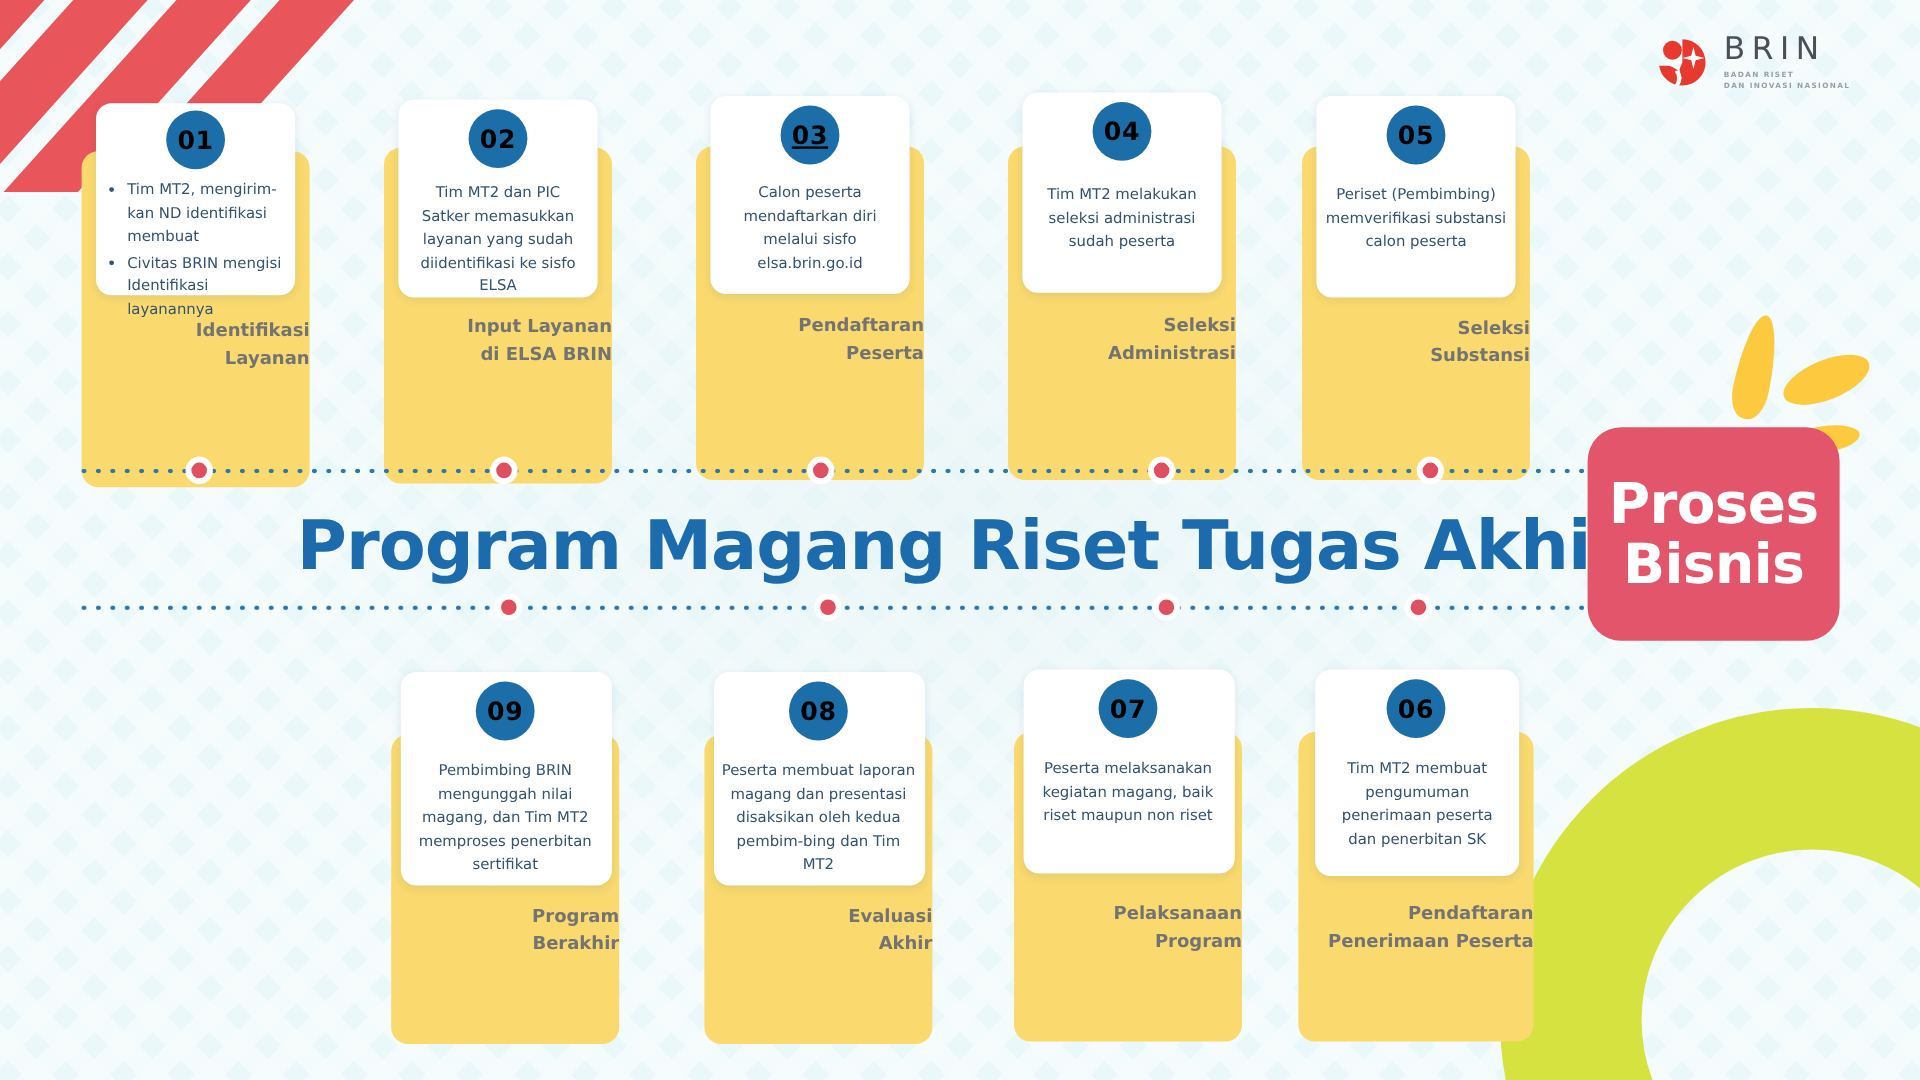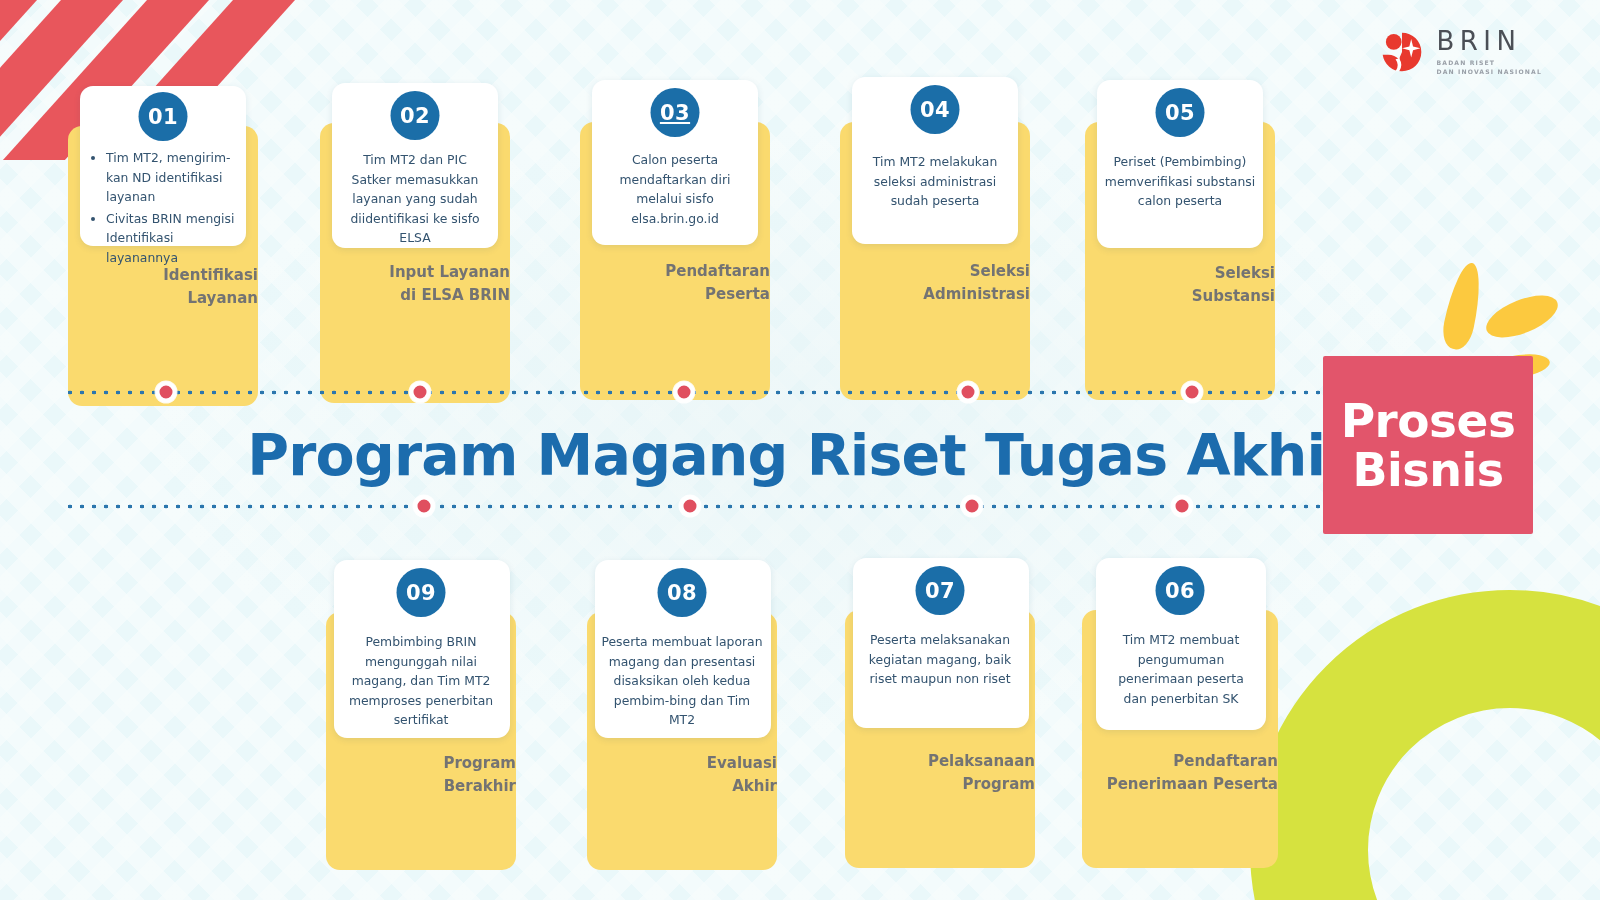--- a/index.html
+++ b/index.html
@@ -116,21 +116,21 @@
     width: 166px;
     left: 12px;
   }
   .badge {
     position: absolute;
     left: 50%;
     transform: translateX(-50%);
     width: 49px; height: 49px;
     border-radius: 50%;
     background: #1b6ea8;
-    color: #ffffff;
+    color: #000000;
     font-size: 21px;
     font-weight: 700;
     display: flex;
     align-items: center;
     justify-content: center;
     letter-spacing: .5px;
   }
   .card-body {
     color: #33536f;
     font-size: 12.4px;
@@ -184,21 +184,21 @@
     letter-spacing: -0.8px;
     color: #1c6cad;
   }
 
   
   .pb-badge {
     position: absolute;
     left: 1323px; top: 356px;
     width: 210px; height: 178px;
     background: #e2556b;
-    border-radius: 2px;
+    border-radius: 28px;
     display: flex;
     flex-direction: column;
     align-items: center;
     justify-content: center;
     z-index: 6;
   }
   .pb-line {
     color: #ffffff;
     font-weight: 700;
     font-size: 47px;
@@ -251,21 +251,21 @@
       </div>
     </div>
   </div>
 
   <div class="card" style="left:68px; top:86px;">
     <div class="card-yellow" style="top:40px; height:280px;"></div>
     <div class="card-white" style="top:0px; height:160px;"></div>
     <div class="badge" style="top:6px;">01</div>
     <div class="card-body" style="position:absolute; left:12px; width:166px; top:62px;">
       <ul>
-        <li>Tim MT2, mengirim-kan ND identifikasi layanan</li>
+        <li>Tim MT2, mengirim-kan ND identifikasi membuat</li>
         <li>Civitas BRIN mengisi Identifikasi layanannya</li>
       </ul>
     </div>
     <div class="card-title" style="top:178px;">
       <div>Identifikasi</div>
       <div>Layanan</div>
     </div>
   </div>
 
   <div class="card" style="left:320px; top:83px;">

